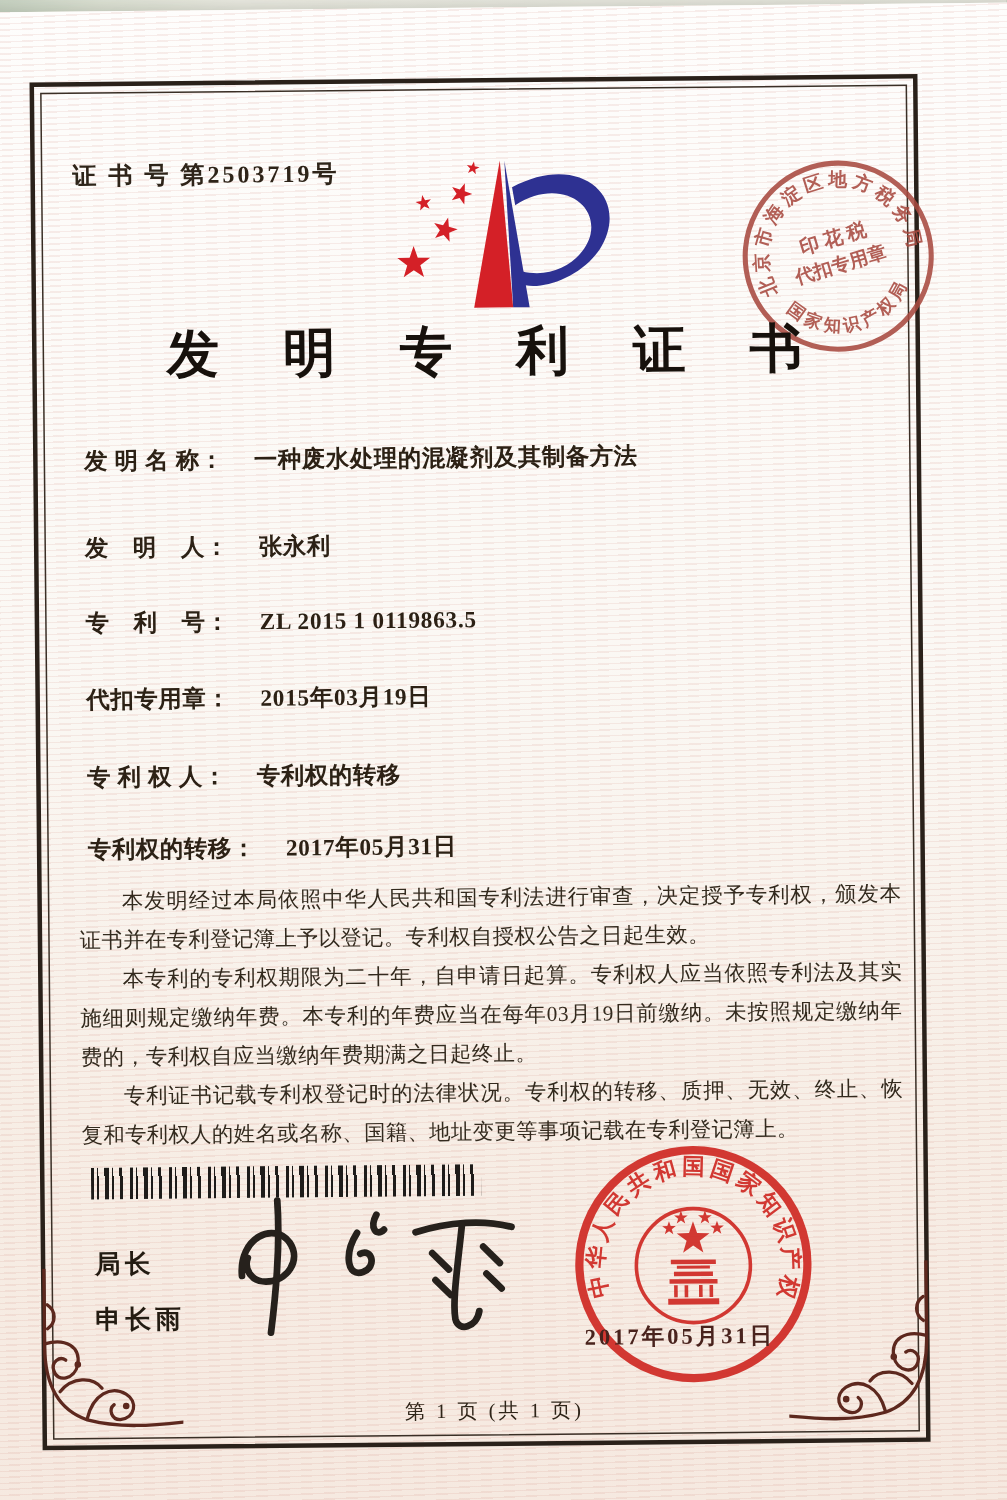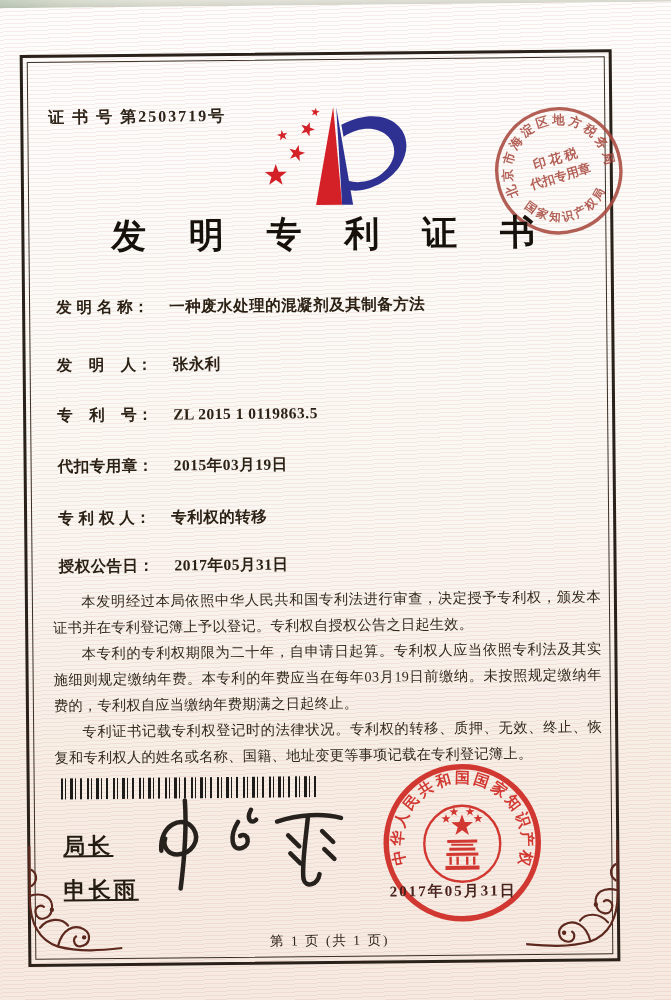--- a/index.html
+++ b/index.html
@@ -35,21 +35,21 @@
   .body-text p{margin:0;font-size:14.2px;line-height:26px;text-indent:2em;
          text-align:justify;letter-spacing:.3px;}
   .barcode{position:absolute;left:68px;top:771px;width:260px;height:21px;
          background:repeating-linear-gradient(90deg,
            #1e1c1a 0,#1e1c1a 2px,transparent 2px,transparent 4px,
            #1e1c1a 4px,#1e1c1a 5px,transparent 5px,transparent 9px,
            #1e1c1a 9px,#1e1c1a 12px,transparent 12px,transparent 14px,
            #1e1c1a 14px,#1e1c1a 15px,transparent 15px,transparent 19px,
            #1e1c1a 19px,#1e1c1a 21px,transparent 21px,transparent 26px);}
   .official{position:absolute;left:70px;top:824px;color:#241c12;font-weight:bold;}
-  .official div{font-size:22px;letter-spacing:3px;text-decoration:underline;}
+  .official div{font-size:17px;letter-spacing:3px;}
   .official div+div{margin-top:14px;}
   .signature{position:absolute;left:148px;top:786px;}
   .seal{position:absolute;left:384px;top:754px;}
   .seal-date{position:absolute;left:396px;top:878px;width:170px;font-size:15px;
          font-weight:bold;color:#49231d;letter-spacing:2px;}
   .page-footer{position:absolute;left:0;top:927px;width:671px;text-align:center;
          font-size:13.5px;color:#2e2418;letter-spacing:2px;}
   .flourish{position:absolute;}
   .flourish.left{left:28px;top:838px;}
   .flourish.right{left:532px;top:838px;transform:scaleX(-1);}
@@ -110,21 +110,21 @@
       <div class="field">
         <span class="flabel">专　利　号：</span><span class="fvalue">ZL 2015 1 0119863.5</span>
       </div>
       <div class="field">
         <span class="flabel">代扣专用章：</span><span class="fvalue">2015年03月19日</span>
       </div>
       <div class="field">
         <span class="flabel">专 利 权 人：</span><span class="fvalue">专利权的转移</span>
       </div>
       <div class="field">
-        <span class="flabel">授权公告日：</span><span class="fvalue">2017年05月31日</span>
+        <span class="flabel">专利权的转移：</span><span class="fvalue">2017年05月31日</span>
       </div>
     </div>
 
     <div class="body-text">
       <p>本发明经过本局依照中华人民共和国专利法进行审查，决定授予专利权，颁发本证书并在专利登记簿上予以登记。专利权自授权公告之日起生效。</p>
       <p>本专利的专利权期限为二十年，自申请日起算。专利权人应当依照专利法及其实施细则规定缴纳年费。本专利的年费应当在每年03月19日前缴纳。未按照规定缴纳年费的，专利权自应当缴纳年费期满之日起终止。</p>
       <p>专利证书记载专利权登记时的法律状况。专利权的转移、质押、无效、终止、恢复和专利权人的姓名或名称、国籍、地址变更等事项记载在专利登记簿上。</p>
     </div>
 
     <div class="barcode"></div>

